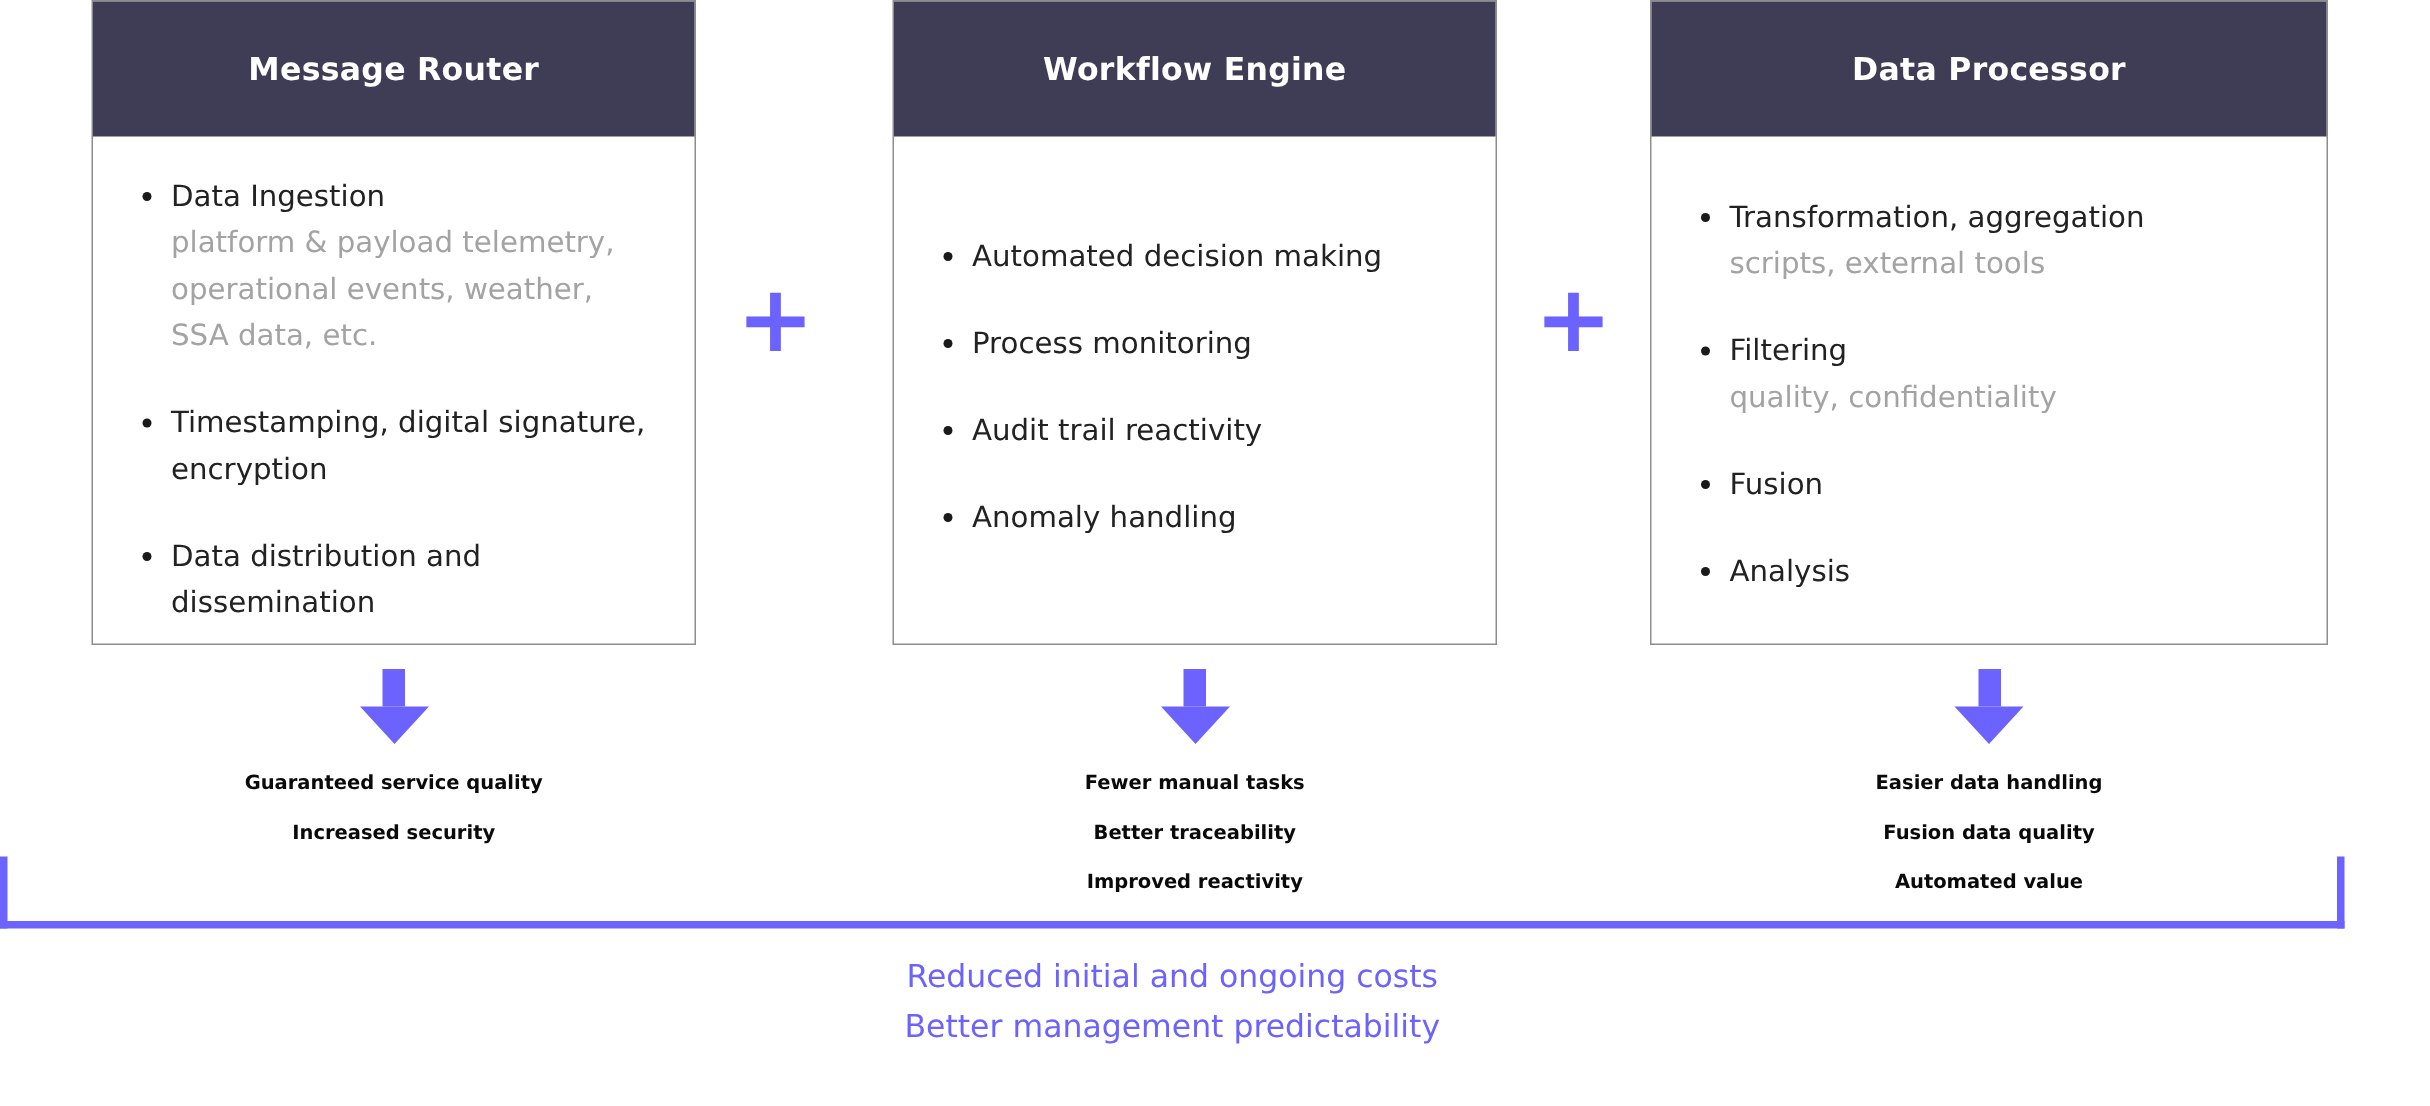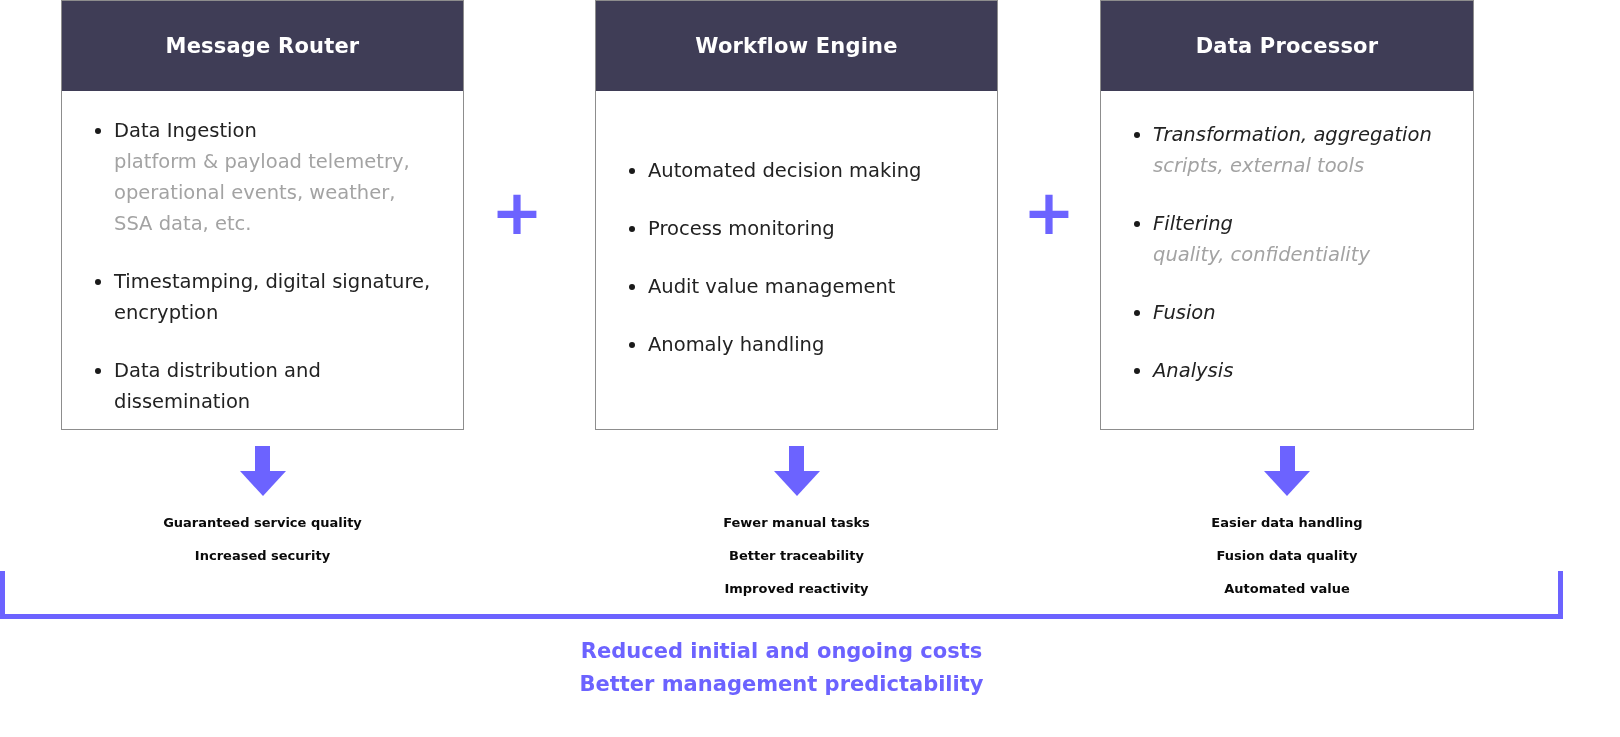--- a/index.html
+++ b/index.html
@@ -14,37 +14,37 @@
   body {
     width: 1620px; height: 737px;
     background: #ffffff;
     font-family: "DejaVu Sans", "Liberation Sans", sans-serif;
     overflow: hidden;
     color: var(--ink);
   }
   .columns-row { display: flex; align-items: flex-start; padding-left: 36px; }
   .column { display: flex; flex-direction: column; }
   .col-1, .col-2 { width: 428px; padding-left: 25px; }
-  .col-3 { width: 374px; }
+  .col-3 { width: 452px; }
   .plus-cell { display: flex; justify-content: center; align-items: flex-start; }
   .plus-1 { width: 106px; }
   .plus-2 { width: 102px; }
   .plus {
     margin-top: 182px; font-size: 62px; font-weight: 700;
     color: var(--accent); line-height: 1;
   }
   .box { border: 1px solid var(--border); height: 430px; background: #fff; }
   .box-header {
     height: 90px; background: var(--header);
     display: flex; align-items: center; justify-content: center;
     color: #ffffff; font-size: 21px; font-weight: 700;
     letter-spacing: 0.2px;
   }
   .box-body { padding: 24px 26px 0 28px; }
-  .box-body.pad-md { padding-top: 28px; font-style: italic; }
+  .box-body.pad-md { padding-top: 38px; }
   .box-body.pad-lg { padding-top: 64px; }
   .feature-list { margin: 0; padding: 0 0 0 24px; list-style: disc; }
   .feature-item {
     font-size: 19.5px; line-height: 31px; margin-bottom: 27px;
     color: var(--ink);
   }
   .feature-item::marker { color: #1a1a1a; }
   .feature-sub { color: var(--muted); }
   .arrow { margin: 16px auto 10px; width: 46px; }
   .arrow-stem { width: 15px; height: 25px; background: var(--accent); margin: 0 auto; }
@@ -57,21 +57,21 @@
   .benefits {
     text-align: center; font-weight: 700; font-size: 13px;
     line-height: 33px; color: #0a0a0a;
   }
   .bracket {
     height: 48px; margin: -34px 57px 0 0;
     border: 5px solid var(--accent); border-top: none;
   }
   .footer {
     margin: 16px 57px 0 0; text-align: center;
-    color: var(--accent); font-weight: 700;
+    color: var(--accent); font-weight: 400;
     font-size: 21px; line-height: 33px;
   }
 </style>
 </head>
 <body>
 
 <div class="columns-row">
 
   <div class="column col-1">
     <div class="box">
@@ -114,21 +114,21 @@
       </div>
       <div class="box-body pad-lg">
         <ul class="feature-list">
           <li class="feature-item">
             <span>Automated decision making</span>
           </li>
           <li class="feature-item">
             <span>Process monitoring</span>
           </li>
           <li class="feature-item">
-            <span>Audit value management</span>
+            <span>Audit trail reactivity</span>
           </li>
           <li class="feature-item">
             <span>Anomaly handling</span>
           </li>
         </ul>
       </div>
     </div>
     <div class="arrow">
       <div class="arrow-stem"></div>
       <div class="arrow-head"></div>

